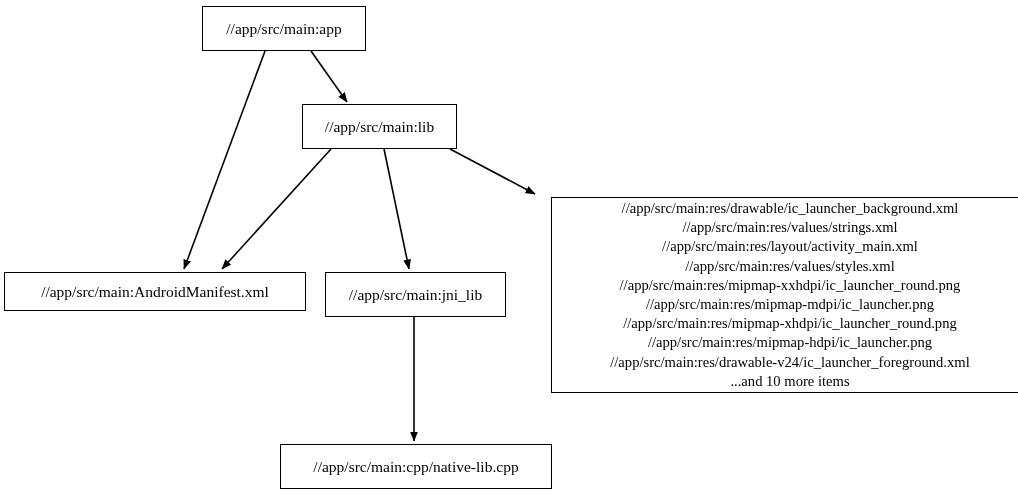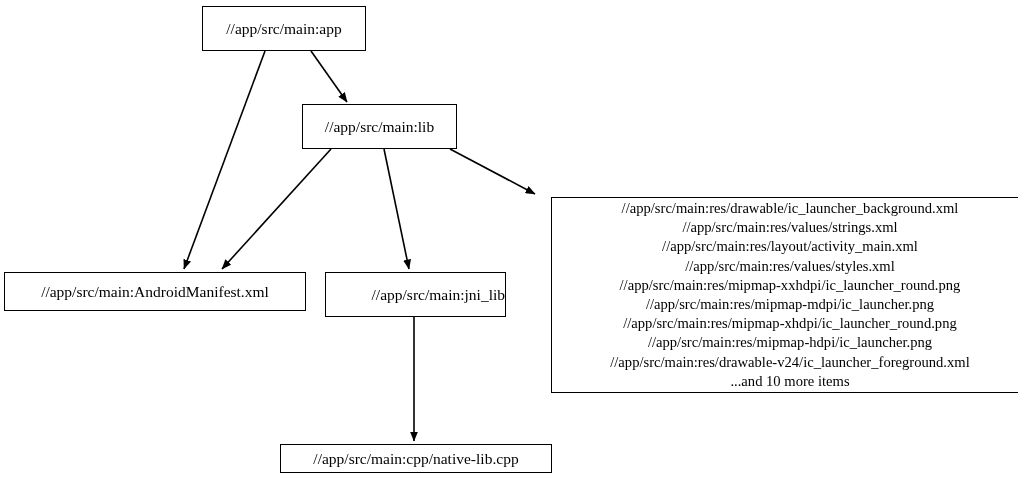--- a/index.html
+++ b/index.html
@@ -43,23 +43,23 @@
     color: #000000;
   }
   .node-multiline .node-label {
     font-size: 14.6px;
     line-height: 19.2px;
   }
   
   #node-app        { left: 202px; top: 6px;   width: 164px; height: 45px; }
   #node-lib        { left: 302px; top: 104px; width: 155px; height: 45px; }
   #node-manifest   { left: 4px;   top: 272px; width: 302px; height: 39px; }
-  #node-jni-lib    { left: 325px; top: 272px; width: 181px; height: 45px; justify-content: flex-end; }
+  #node-jni-lib    { left: 325px; top: 272px; width: 181px; height: 45px; }
   #node-resources  { left: 551px; top: 197px; width: 478px; height: 196px; }
-  #node-native-lib { left: 280px; top: 444px; width: 272px; height: 29px; }
+  #node-native-lib { left: 280px; top: 444px; width: 272px; height: 45px; }
 </style>
 </head>
 <body>
 
 <div id="graph-canvas">
 
   <svg id="edge-layer" width="1018" height="496" viewBox="0 0 1018 496" xmlns="http://www.w3.org/2000/svg">
     <defs>
       <marker id="arrowhead" markerWidth="10" markerHeight="8" refX="9.4" refY="4" orient="auto" markerUnits="userSpaceOnUse">
         <path d="M0,0 L10,4 L0,8 z" fill="#000000"></path>

